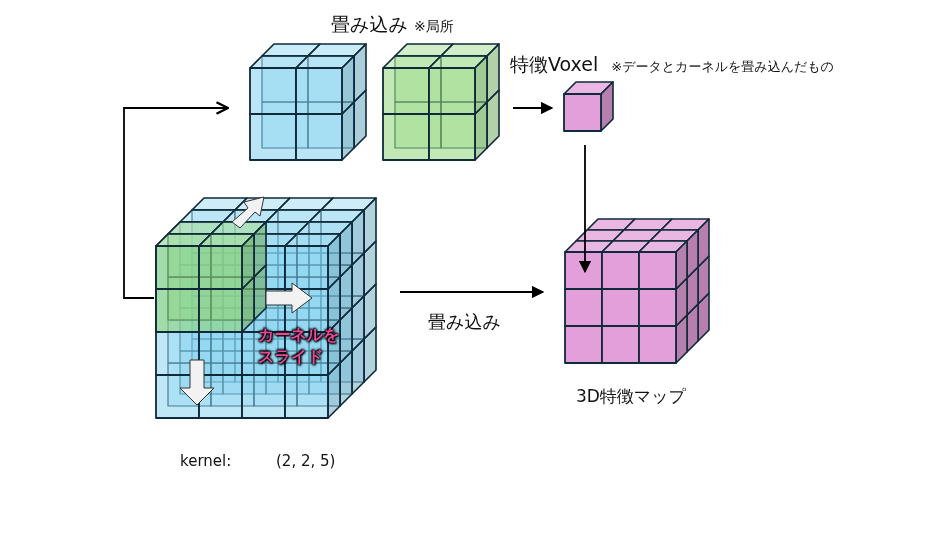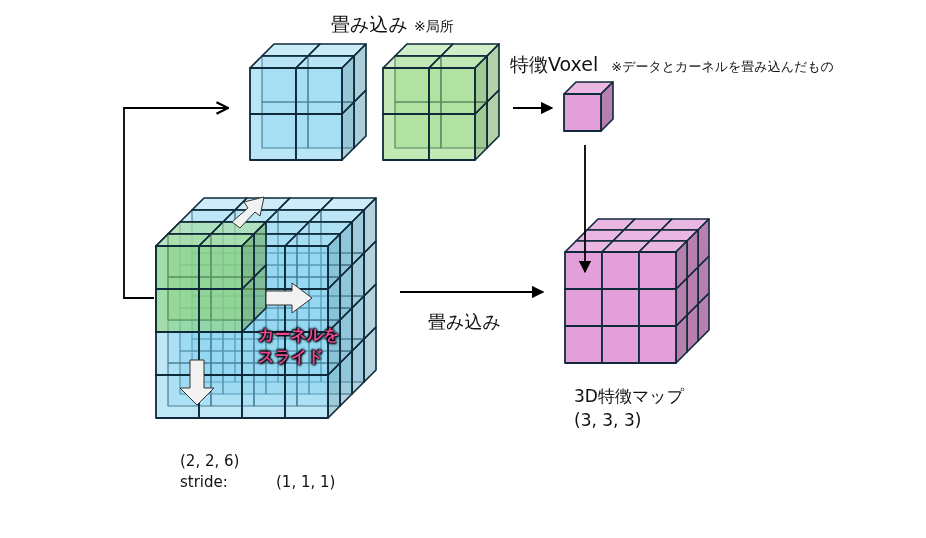--- a/index.html
+++ b/index.html
@@ -4,21 +4,21 @@
 <style>
   html, body { margin: 0; padding: 0; background: #ffffff; }
   body { width: 926px; height: 538px; position: relative; overflow: hidden;
          font-family: "DejaVu Sans", "Liberation Sans", sans-serif; color: #111; }
   #canvas { position: absolute; left: 0; top: 0; }
   .lbl { position: absolute; white-space: nowrap; }
   .t-title { font-size: 19px; text-align: center; }
   .t-note { font-size: 14px; }
   .t-voxel { font-size: 19px; }
   .t-conv { font-size: 18px; }
-  .t-map { font-size: 17px; text-align: left; line-height: 24px; margin-left: 12px; }
+  .t-map { font-size: 17px; text-align: right; line-height: 24px; }
   .t-params { font-size: 15px; line-height: 21px; }
   .t-params .row { display: flex; }
   .t-params .k { width: 96px; }
   .t-slide { font-size: 16px; font-weight: bold; color: #ec4899; line-height: 22px;
     text-shadow: 0 0 3px #000, 0 0 3px #000, 0 0 2px #000, 1px 1px 2px #000, -1px -1px 2px #000; }
 </style>
 </head>
 <body>
 
 <svg id="canvas" width="926" height="538">
@@ -242,24 +242,20 @@
 
 <div class="lbl t-conv" style="left:428px; top:310px;">畳み込み</div>
 
 <div class="lbl t-slide" style="left:258px; top:324px;">
   <div>カーネルを</div>
   <div>スライド</div>
 </div>
 
 <div class="lbl t-map" style="left:562px; top:384px; width:124px;">
   <div>3D特徴マップ</div>
-  <div>(3, 3, 3)</div>
 </div>
 
 <div class="lbl t-params" style="left:180px; top:451px;">
   <div class="row">
-    <span>(2, 2, 6)</span>
+    <span class="k">kernel:</span>
+    <span>(2, 2, 5)</span>
   </div>
-  <div class="row">
-    <span class="k">stride:</span>
-    <span>(1, 1, 1)</span>
-  </div>
 </div>
 
 </body></html>

